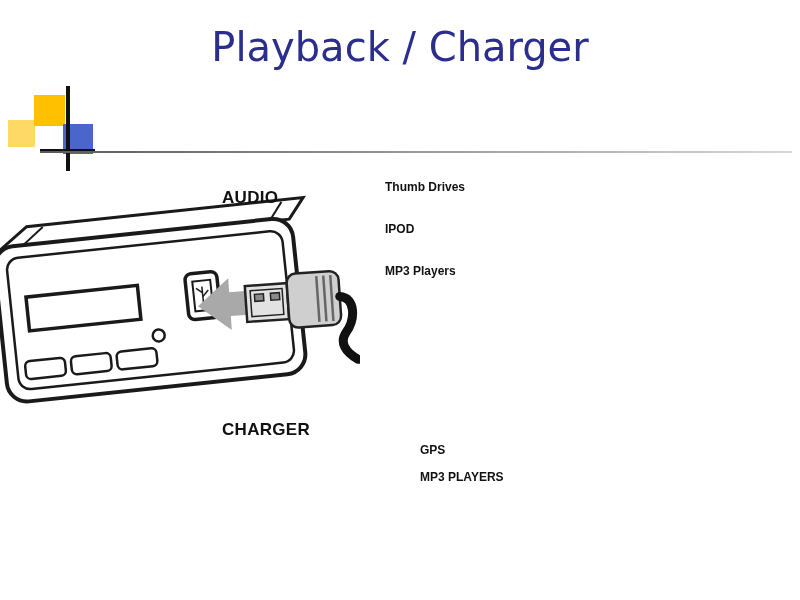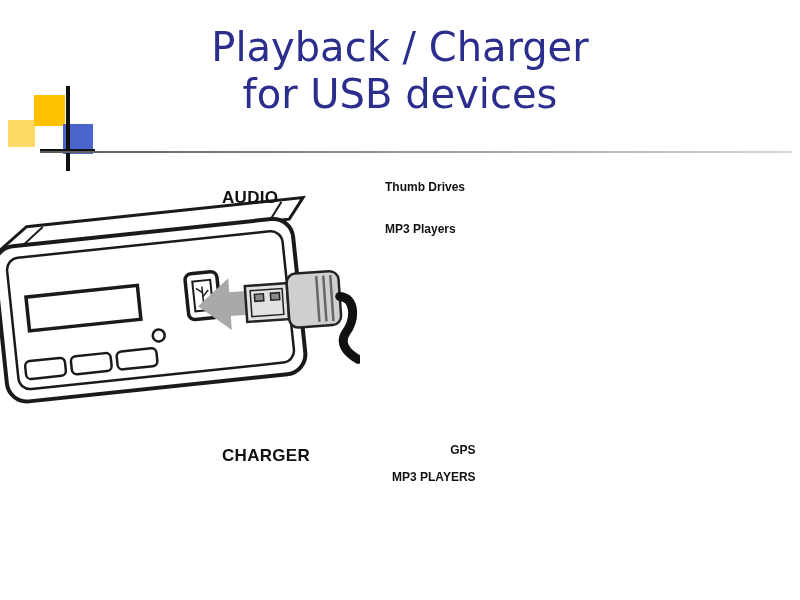--- a/index.html
+++ b/index.html
@@ -24,34 +24,33 @@
                    background:linear-gradient(to right,#5a5a5a,#d8d8d8);}
   
   .stereo-wrap{position:absolute;left:-8px;top:192px;width:368px;height:244px;}
   
   .heading{
     position:absolute;font-weight:bold;font-size:17px;color:#111;
     letter-spacing:.3px;
     text-align:right;
   }
   .heading-audio{left:222px;top:188px;}
-  .heading-charger{left:222px;top:446px;}
+  .heading-charger{left:222px;top:420px;}
   .list{position:absolute;font-weight:bold;font-size:12px;color:#111;}
   .list-audio{left:385px;top:180px;}
   .list-audio .list-item{margin-bottom:28px;}
-  .list-charger{left:392px;top:443px;text-align:right;}
+  .list-charger{left:420px;top:443px;}
   .list-charger .list-item{margin-bottom:13px;}
   .list-item{white-space:nowrap;}
 </style>
 </head>
 <body>
 
 <div class="slide-title">
   <div>Playback / Charger</div>
-  <div>for USB devices</div>
 </div>
 
 <div class="deco deco-sq-pale"></div>
 <div class="deco deco-sq-yellow"></div>
 <div class="deco deco-sq-blue"></div>
 <div class="deco deco-line-v"></div>
 <div class="deco deco-line-h-dark"></div>
 <div class="deco deco-line-h"></div>
 
 <div class="stereo-wrap">
@@ -100,20 +99,21 @@
       </g>
 
       <path d="M348,112 C364,114 362,136 352,148 C344,158 350,168 362,176" fill="none" stroke="#111111" stroke-width="9" stroke-linecap="round"></path>
     </g>
   </svg>
 </div>
 
 <div class="heading heading-audio">AUDIO</div>
 <div class="list list-audio">
   <div class="list-item">Thumb Drives</div>
+  <div class="list-item">IPOD</div>
   <div class="list-item">MP3 Players</div>
 </div>
 
 <div class="heading heading-charger">CHARGER</div>
 <div class="list list-charger">
   <div class="list-item">GPS</div>
   <div class="list-item">MP3 PLAYERS</div>
 </div>
 
 </body></html>

